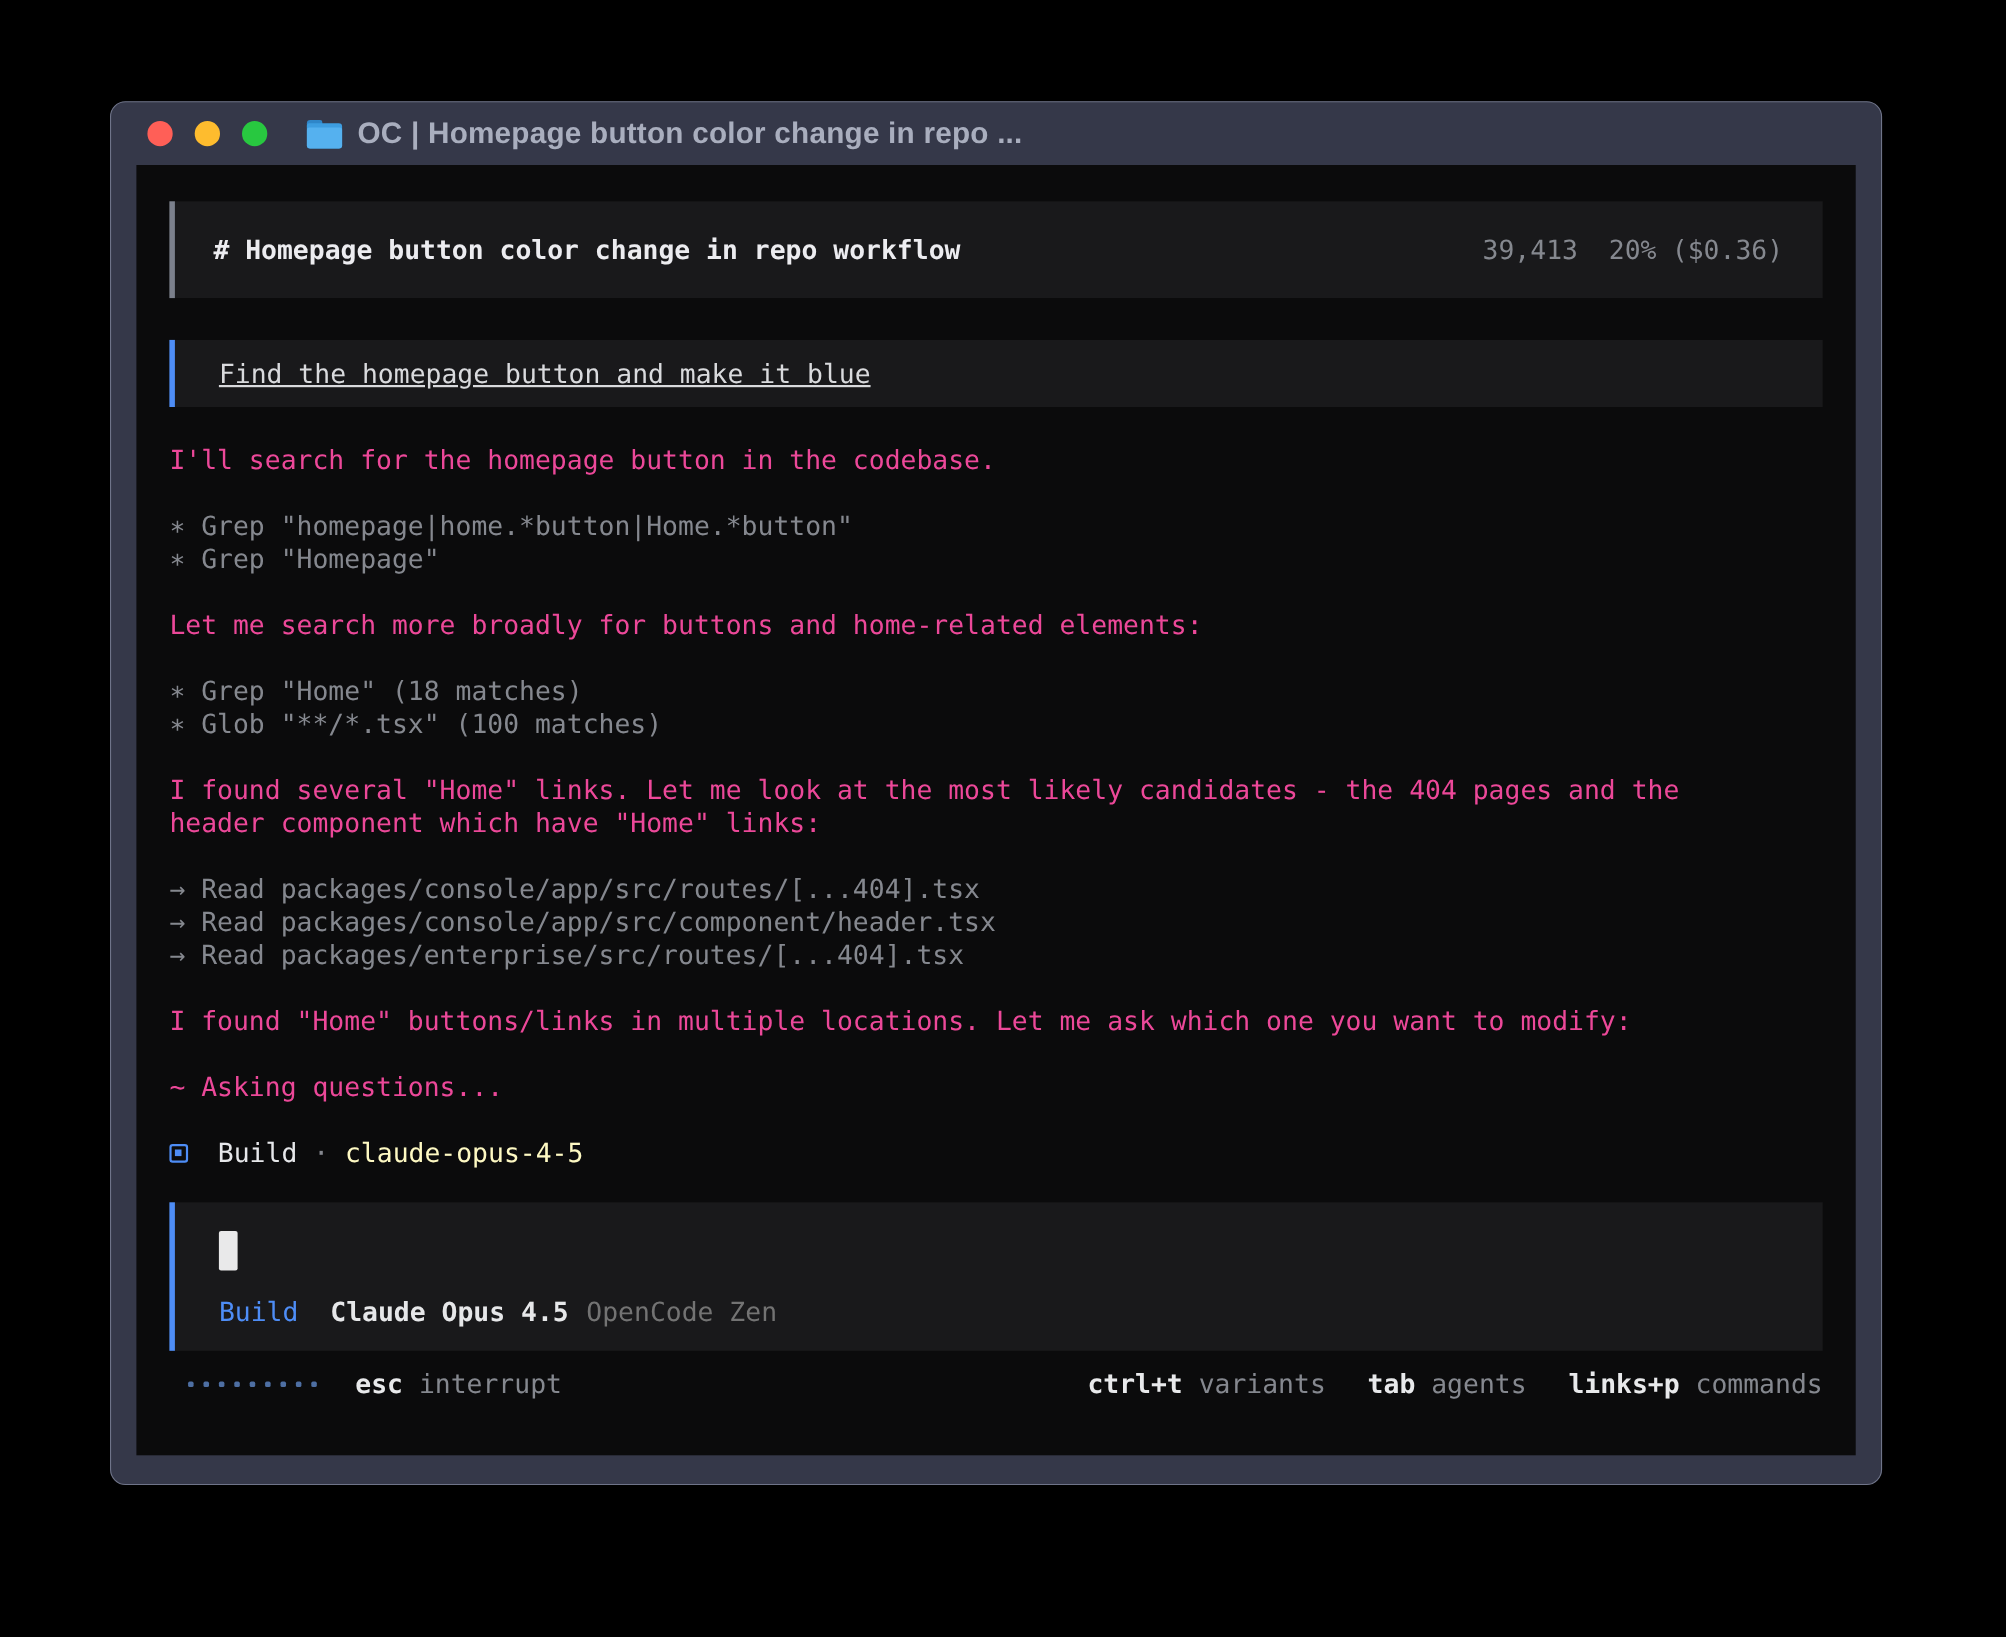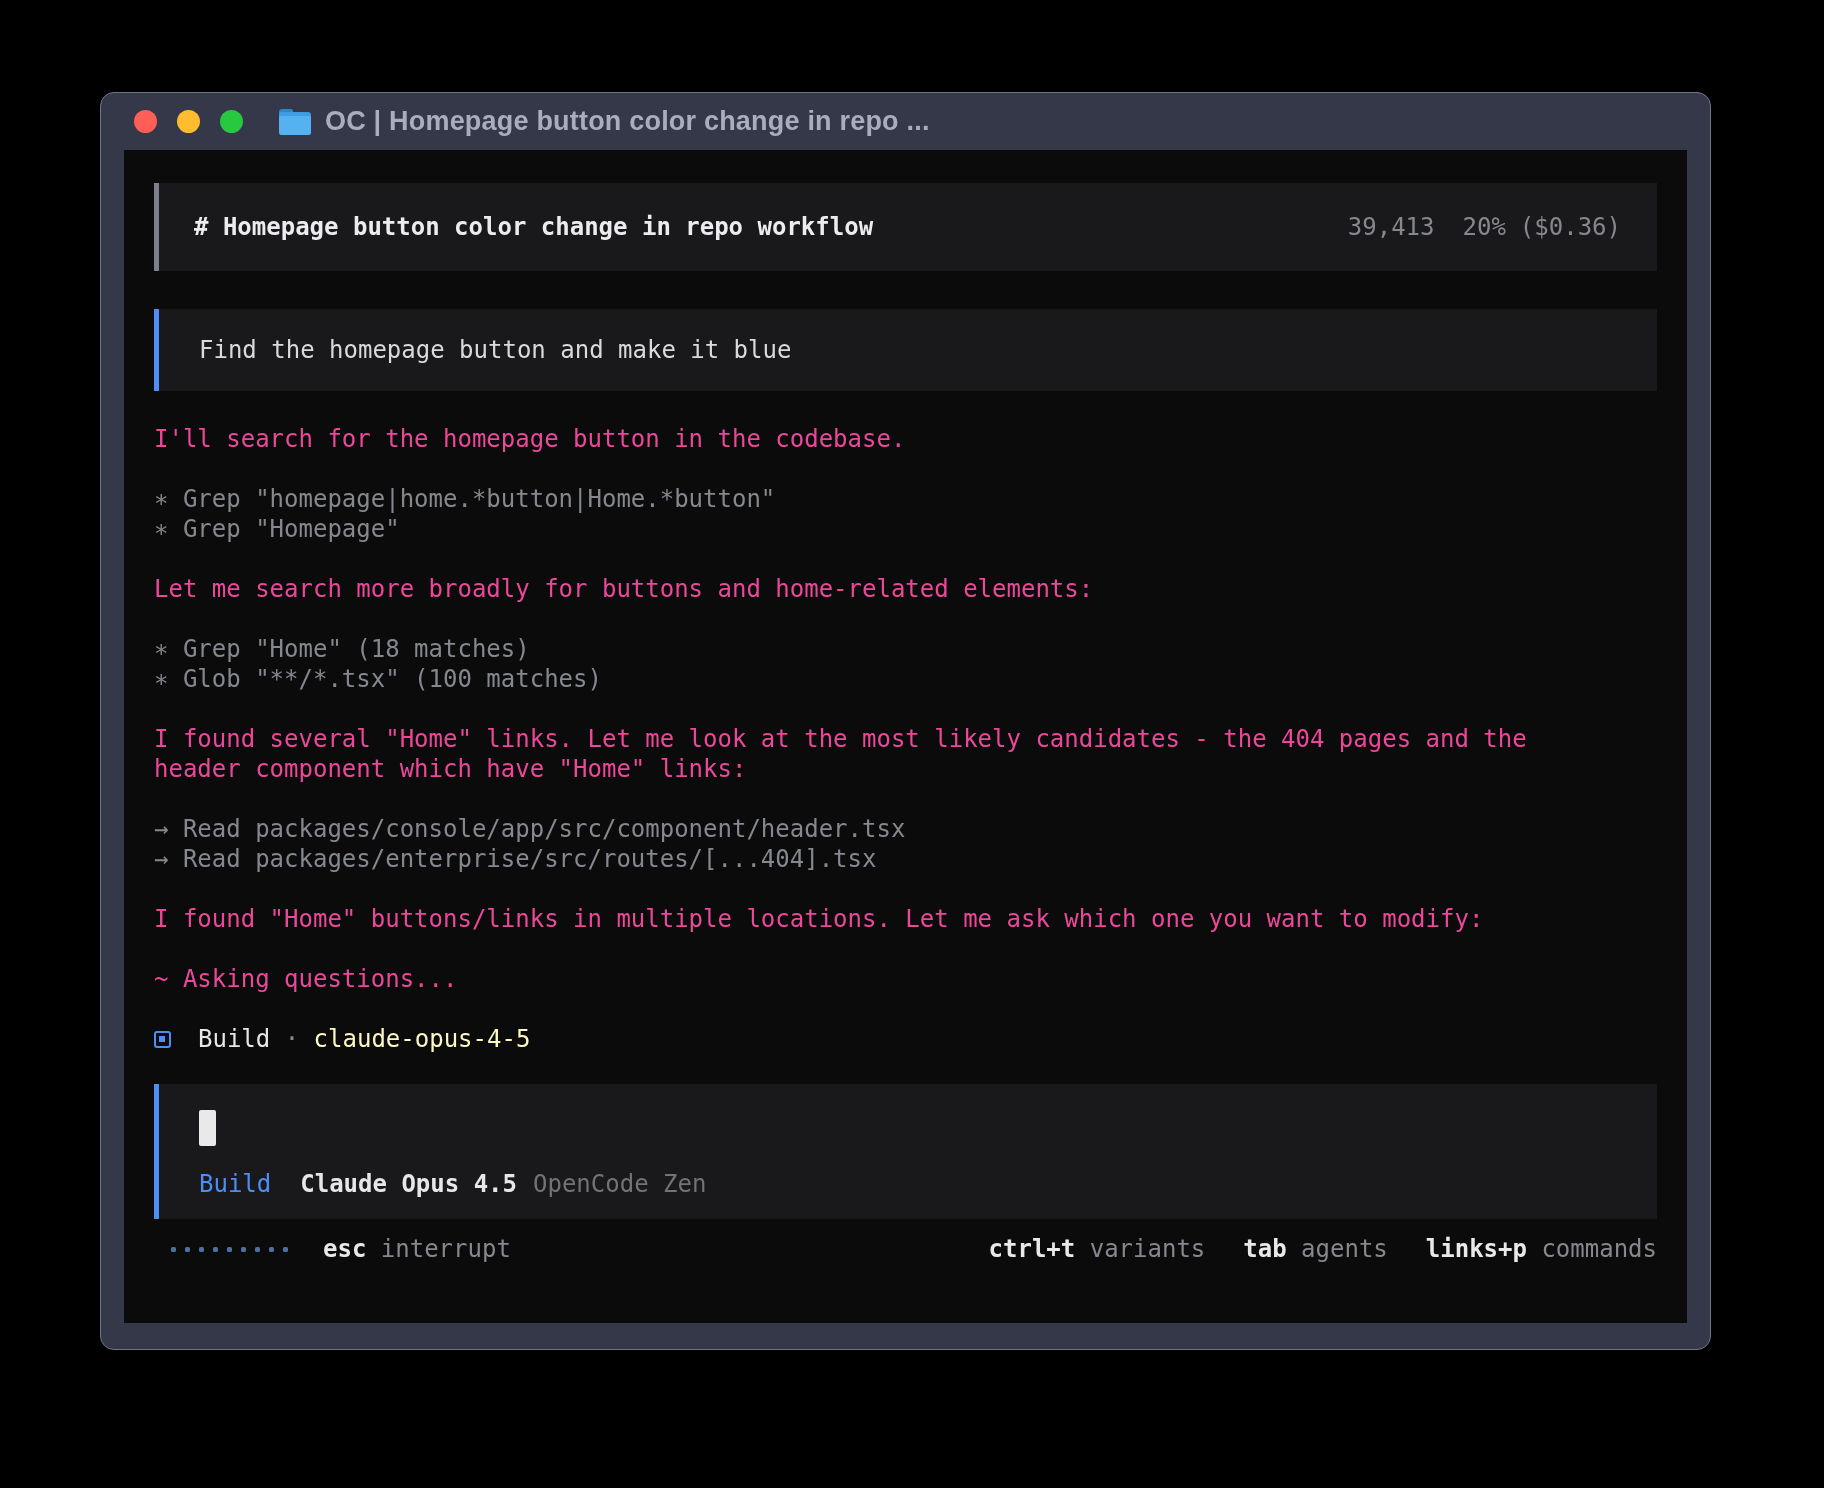--- a/index.html
+++ b/index.html
@@ -41,22 +41,22 @@
     height:88px; border-left:5px solid #7b808c; margin-bottom:38px;
     display:flex; align-items:center; justify-content:space-between;
     padding:0 36px 0 35px; white-space:nowrap;
   }
   .header-title{ font-weight:bold; color:#ececf0; }
   .header-stats{ color:#85888f; }
   .header-stats .pctcost{ margin-left:28px; }
   .header-stats .cost{ margin-left:14px; }
 
   .user-block{
-    height:82px; border-left:5px solid #4e8df6; margin-bottom:33px;
-    display:flex; align-items:center; padding:16px 40px; color:#d9dadd; white-space:nowrap;
+    height:61px; border-left:5px solid #4e8df6; margin-bottom:33px;
+    display:flex; align-items:center; padding:16px 40px; color:#d9dadd; white-space:nowrap;text-decoration:underline;
   }
 
   .line{ height:30px; line-height:30px; white-space:pre; }
   .line.text{ color:#ec4899; }
   .line.tool{ color:#85888f; }
 
   .agent-row{ height:30px; display:flex; align-items:center; white-space:pre; }
   .agent-icon{
     width:17px; height:17px; border:2.5px solid #4e8df6; border-radius:3px;
     margin-right:27px; position:relative; flex:0 0 auto;
@@ -129,20 +129,21 @@
         <div class="line tool">∗ Grep "Homepage"</div>
         <div class="line blank">&nbsp;</div>
         <div class="line text">Let me search more broadly for buttons and home-related elements:</div>
         <div class="line blank">&nbsp;</div>
         <div class="line tool">∗ Grep "Home" (18 matches)</div>
         <div class="line tool">∗ Glob "**/*.tsx" (100 matches)</div>
         <div class="line blank">&nbsp;</div>
         <div class="line text">I found several "Home" links. Let me look at the most likely candidates - the 404 pages and the</div>
         <div class="line text">header component which have "Home" links:</div>
         <div class="line blank">&nbsp;</div>
+        <div class="line tool">→ Read packages/console/app/src/routes/[...404].tsx</div>
         <div class="line tool">→ Read packages/console/app/src/component/header.tsx</div>
         <div class="line tool">→ Read packages/enterprise/src/routes/[...404].tsx</div>
         <div class="line blank">&nbsp;</div>
         <div class="line text">I found "Home" buttons/links in multiple locations. Let me ask which one you want to modify:</div>
         <div class="line blank">&nbsp;</div>
         <div class="line text">~ Asking questions...</div>
         <div class="line blank">&nbsp;</div>
       </div>
 
     <div class="agent-row">

